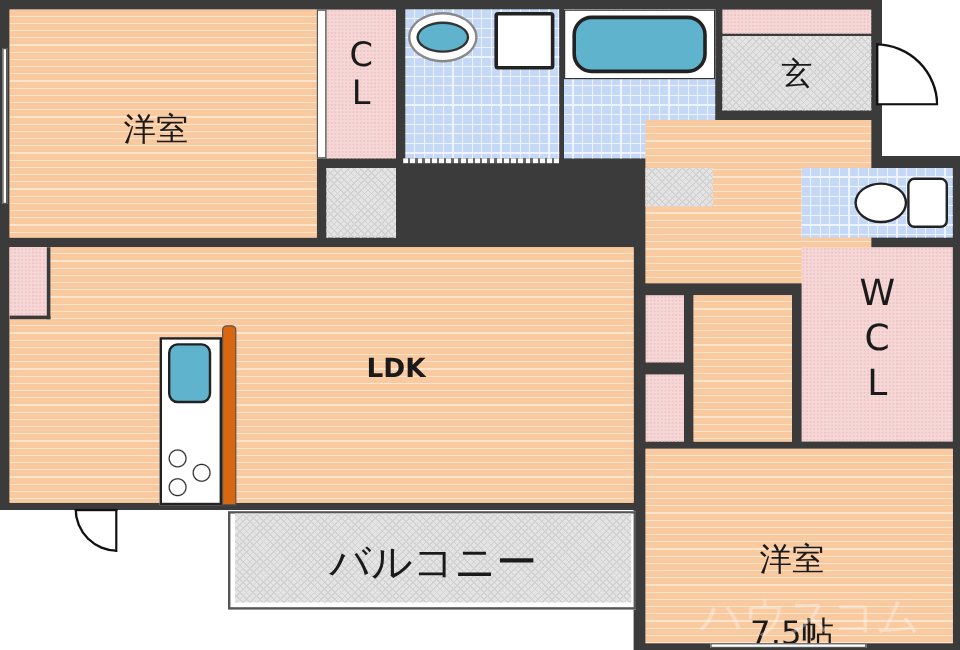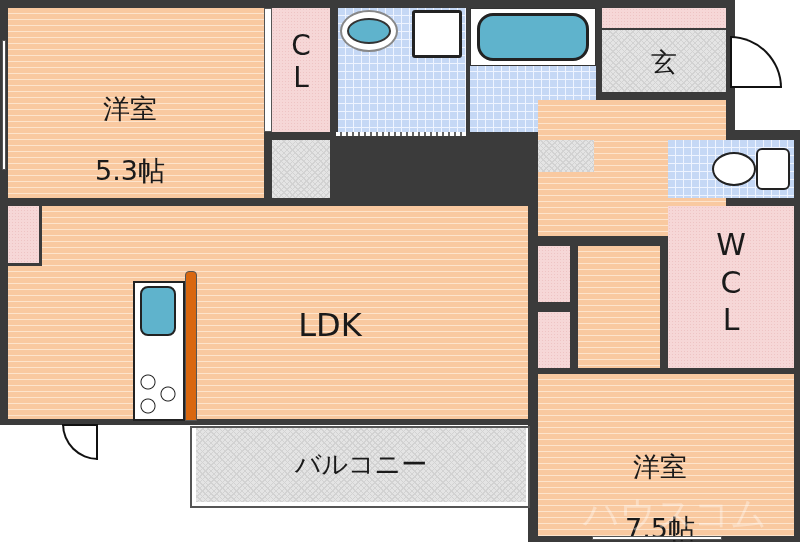--- a/index.html
+++ b/index.html
@@ -19,21 +19,20 @@
 
 <div class="abs" style="left:0;top:0;width:800px;height:542px;">
 
   <div class="abs wall" style="left:0;top:0;width:735px;height:425px;"></div>
   <div class="abs wall" style="left:528px;top:130px;width:272px;height:412px;"></div>
 
   <div class="abs floor" style="left:8px;top:8px;width:256px;height:190px;"></div>
   <div class="abs win" style="left:2px;top:40px;width:4px;height:130px;"></div>
   <div class="abs label" style="left:70px;top:62px;width:120px;font-size:27px;">
     <div>洋室</div>
-    <div>5.3帖</div>
   </div>
 
   <div class="abs pink" style="left:272px;top:8px;width:58px;height:124px;"></div>
   <div class="abs win" style="left:264px;top:8px;width:8px;height:124px;"></div>
   <div class="abs label" style="left:272px;top:30px;width:58px;font-size:28px;">C
 L</div>
   <div class="abs grey" style="left:272px;top:140px;width:58px;height:58px;"></div>
 
   <div class="abs tile" style="left:338px;top:8px;width:128px;height:124px;"></div>
   <div class="abs" style="left:340px;top:10px;width:58px;height:42px;background:#fff;border:2px solid #888;border-radius:50%;">
@@ -67,28 +66,28 @@
   <div class="abs pink" style="left:538px;top:246px;width:32px;height:56px;"></div>
   <div class="abs pink" style="left:538px;top:312px;width:32px;height:56px;"></div>
   <div class="abs floor" style="left:578px;top:246px;width:82px;height:122px;"></div>
 
   <div class="abs floor" style="left:8px;top:206px;width:520px;height:213px;"></div>
   <div class="abs pink" style="left:8px;top:206px;width:34px;height:60px;border-right:3px solid #3b3b3b;border-bottom:3px solid #3b3b3b;"></div>
   <div class="abs" style="left:133px;top:281px;width:52px;height:140px;background:#fff;border:2px solid #222;"></div>
   <div class="abs" style="left:140px;top:286px;width:36px;height:50px;background:#5fb3cc;border:2px solid #222;border-radius:8px;"></div>
   <div class="abs" style="left:138px;top:372px;width:42px;height:44px;background:radial-gradient(circle at 10px 10px,#fff 6px,#222 7px,transparent 8px),radial-gradient(circle at 30px 22px,#fff 6px,#222 7px,transparent 8px),radial-gradient(circle at 10px 34px,#fff 6px,#222 7px,transparent 8px);"></div>
   <div class="abs" style="left:185px;top:271px;width:12px;height:150px;background:#d9670f;border:1px solid #555;border-radius:4px 4px 0 0;"></div>
-  <div class="abs label" style="left:260px;top:270px;width:140px;font-size:32px;">
+  <div class="abs label" style="left:260px;top:270px;width:140px;font-size:22px;font-weight:bold;">
     <div>LDK</div>
   </div>
   <div class="abs door" style="left:62px;top:424px;width:36px;height:36px;border-radius:0 0 0 100%;"></div>
 
   <div class="abs" style="left:190px;top:426px;width:340px;height:82px;background:#fff;border:2px solid #555;"></div>
   <div class="abs grey" style="left:196px;top:428px;width:330px;height:74px;"></div>
-  <div class="abs label" style="left:196px;top:450px;width:330px;font-size:26px;">バルコニー</div>
+  <div class="abs label" style="left:196px;top:450px;width:330px;font-size:34px;">バルコニー</div>
 
   <div class="abs floor" style="left:538px;top:374px;width:256px;height:162px;"></div>
   <div class="abs label" style="left:600px;top:420px;width:120px;font-size:27px;">
     <div>洋室</div>
     <div>7.5帖</div>
   </div>
   <div class="abs win" style="left:592px;top:536px;width:130px;height:4px;"></div>
 
   <div class="abs" style="left:560px;top:490px;width:230px;font-size:36px;color:rgba(255,255,255,0.35);text-align:center;">ハウスコム</div>
 </div>

